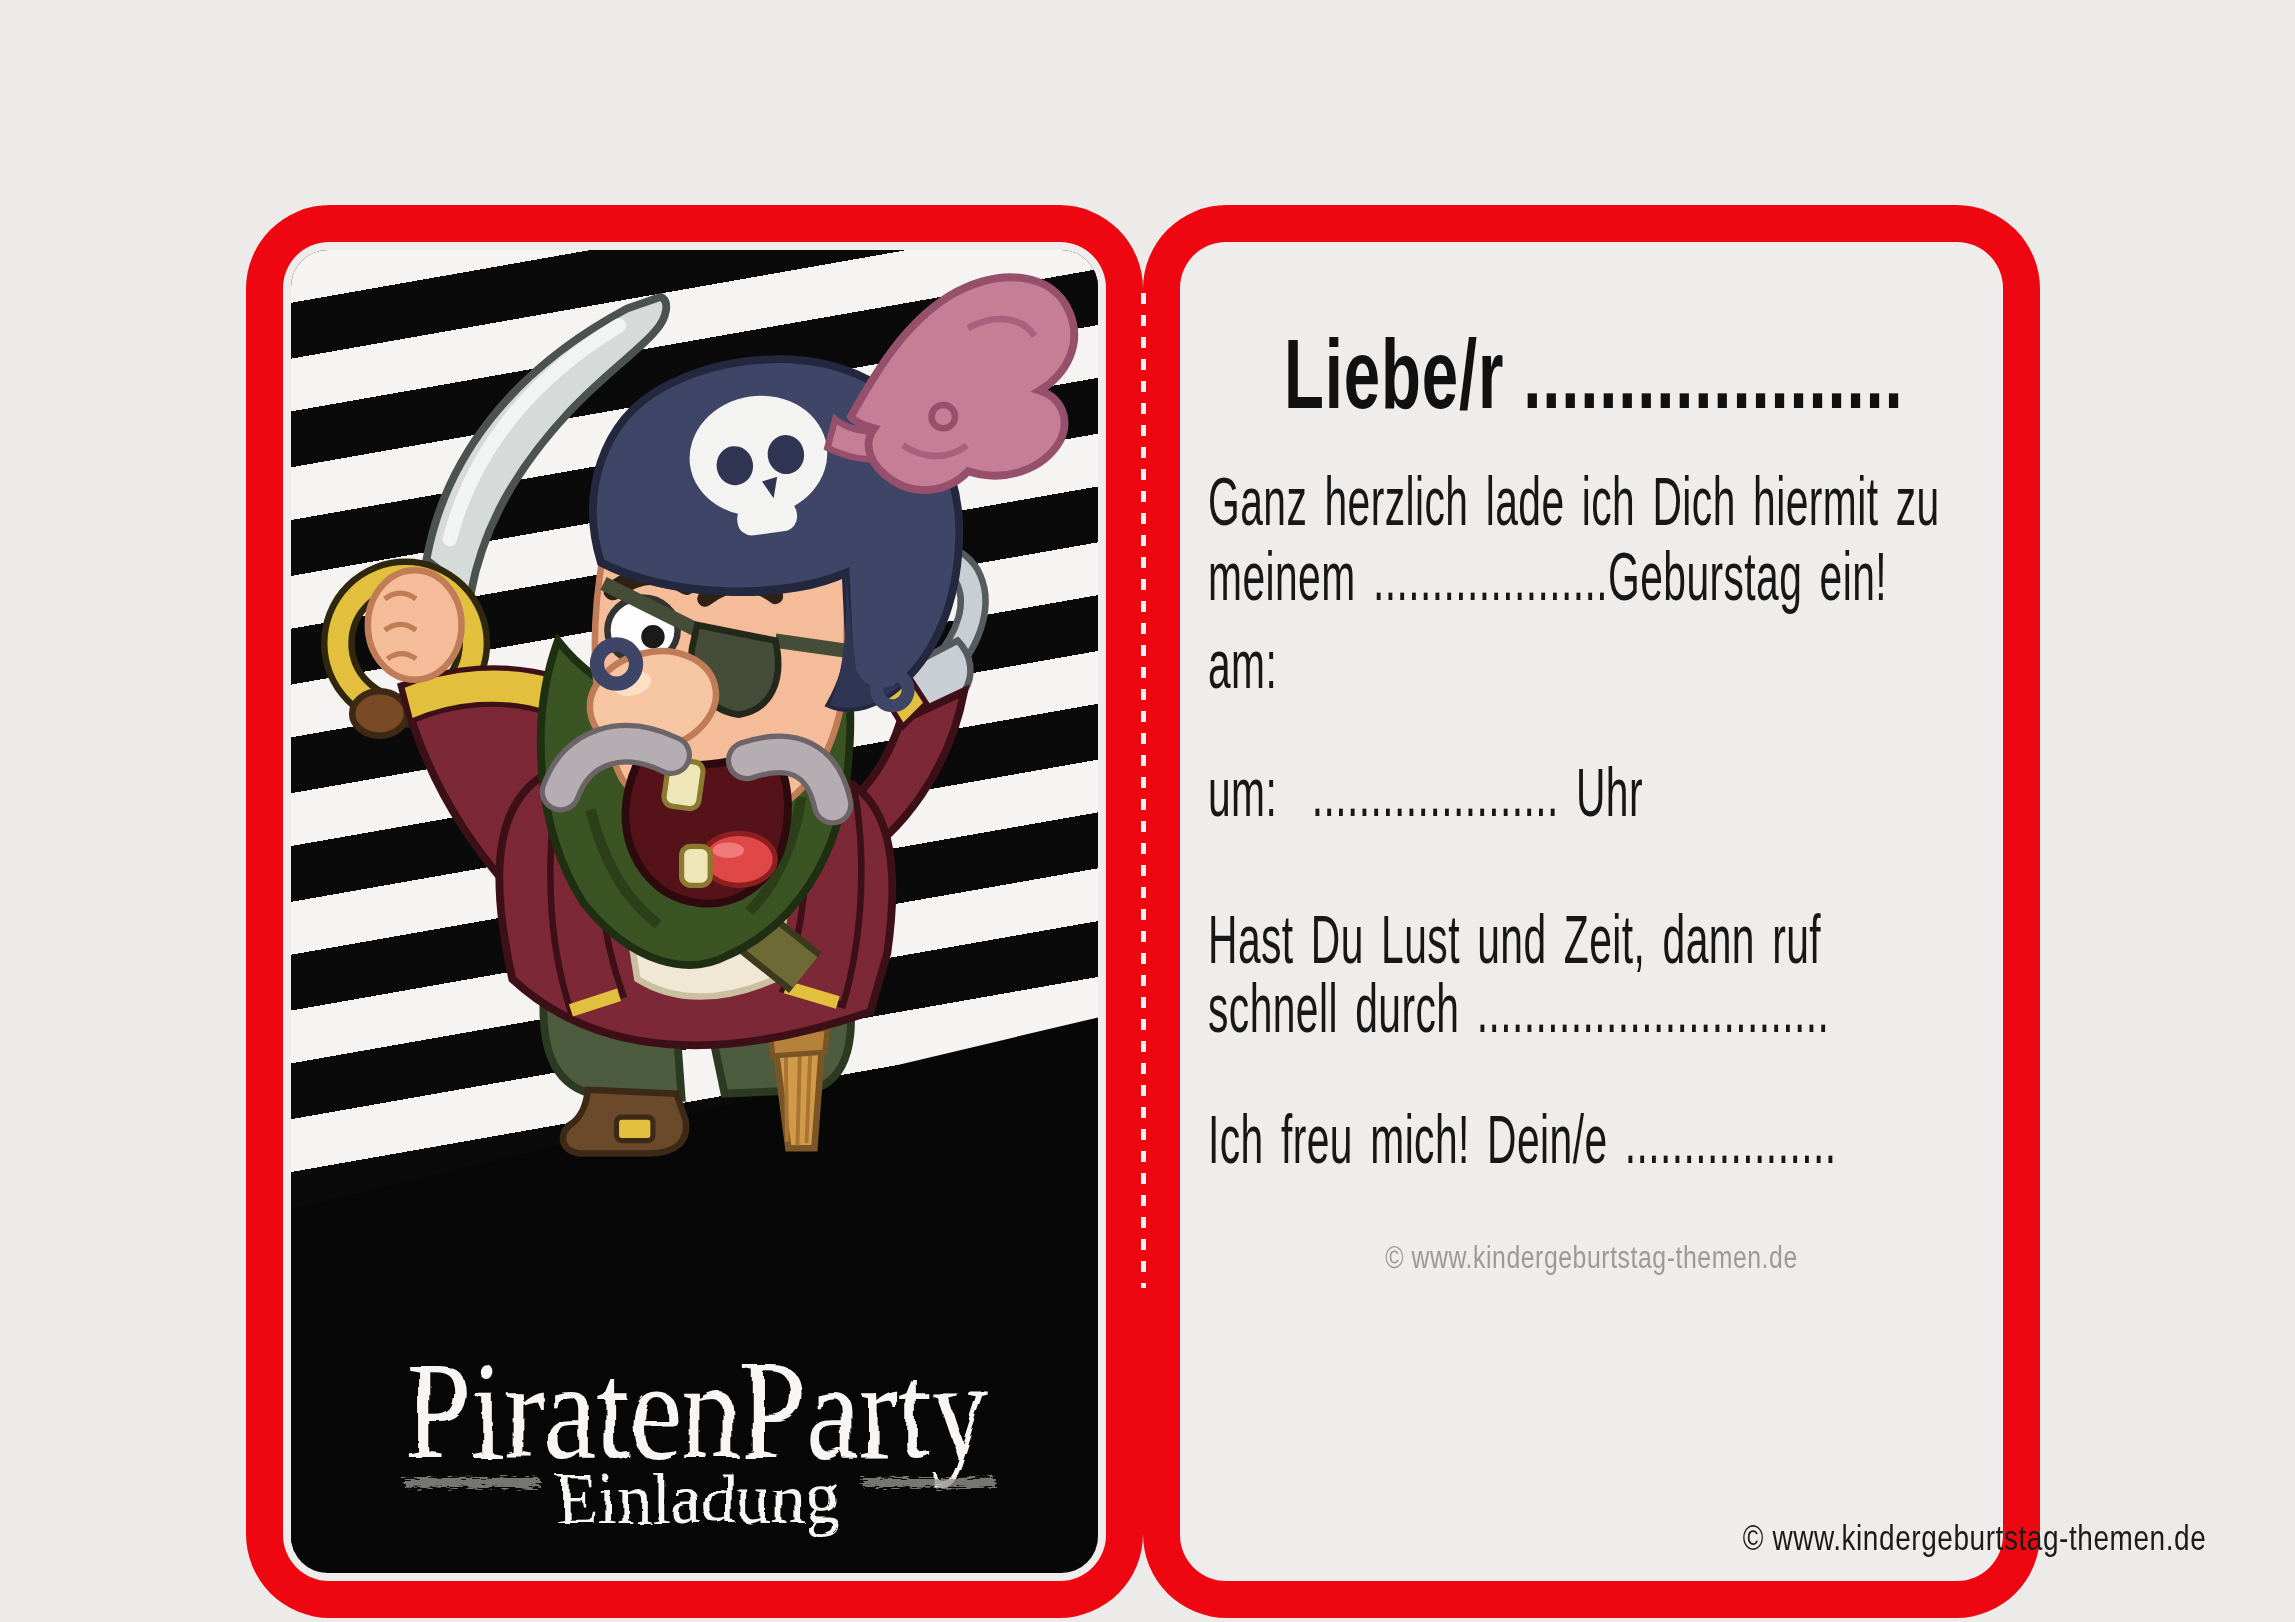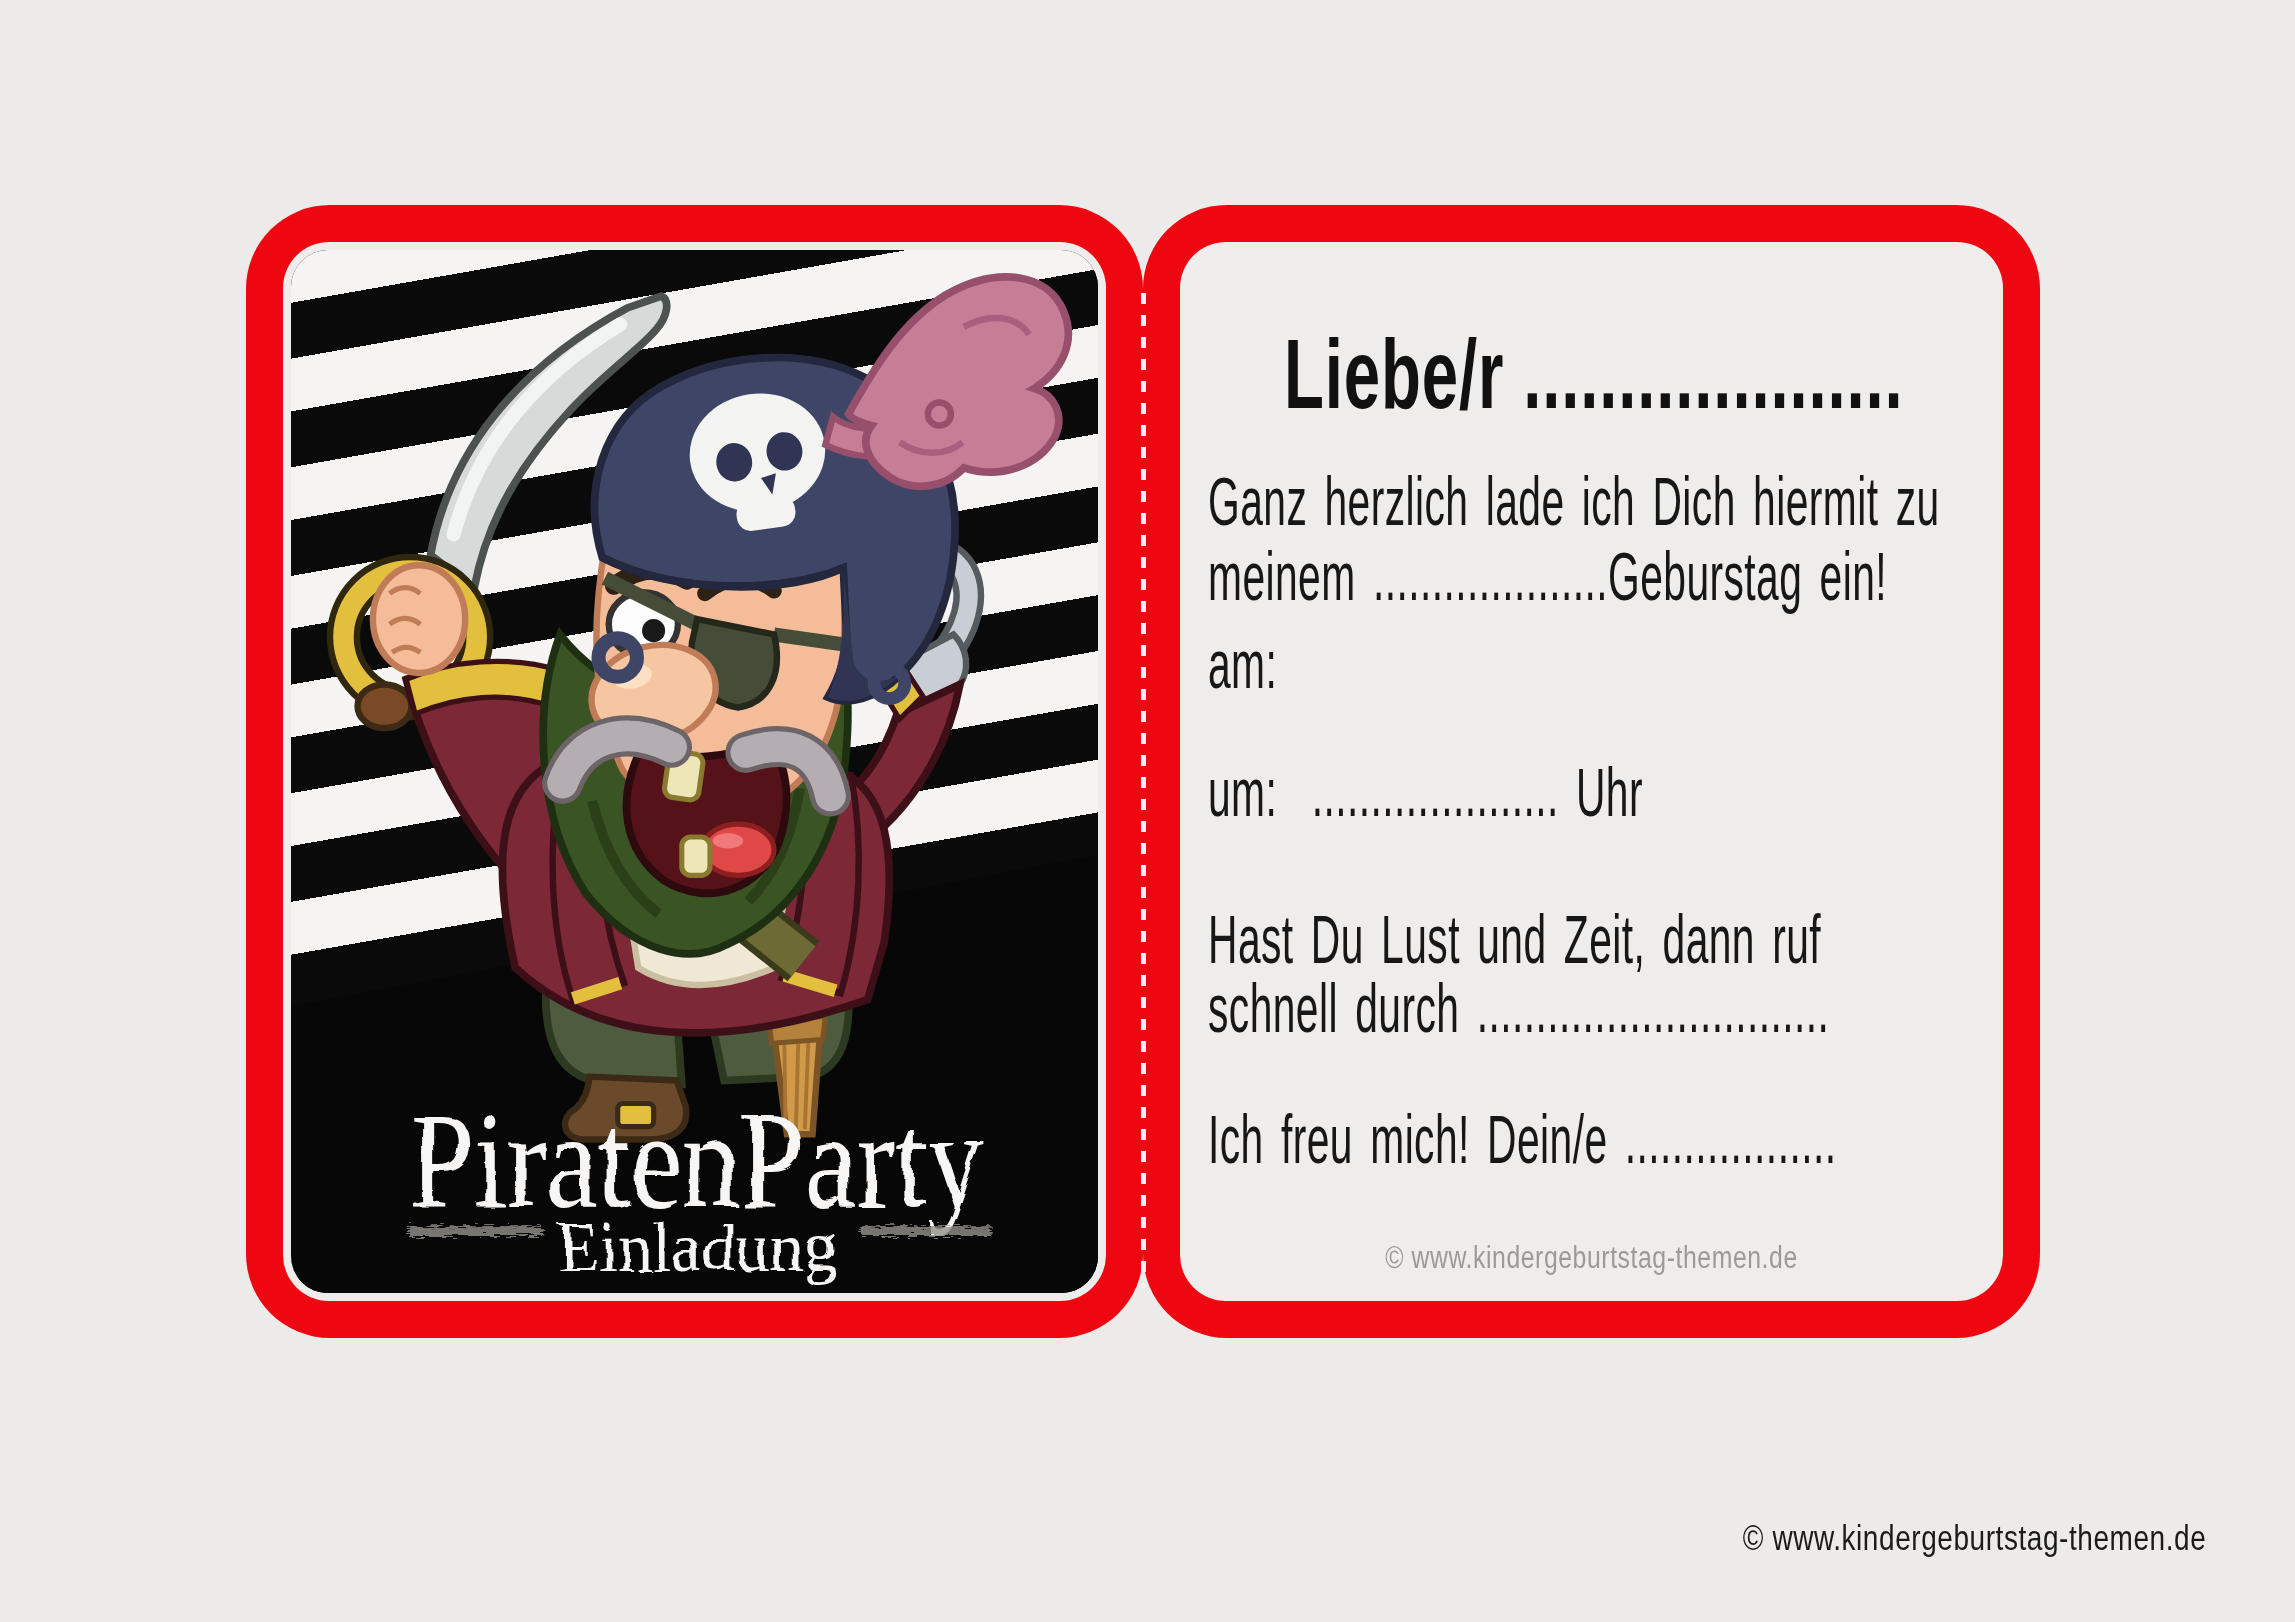--- a/index.html
+++ b/index.html
@@ -1,21 +1,21 @@
 <!DOCTYPE html>
 <html style="font-size:10.5px"><head>
 <meta charset="utf-8">
 <style>
   html,body{margin:0;padding:0;}
   body{
     width:2295px;height:1623px;position:relative;overflow:hidden;
     background:#edebe9;
     font-family:"Liberation Sans", sans-serif;
   }
-  .card{position:absolute;top:205px;width:897px;height:1133px;background:#ee0611;border-radius:84px;}
+  .card{position:absolute;top:205px;width:897px;height:1413px;background:#ee0611;border-radius:84px;}
   .card-left{left:246px;}
   .card-right{left:1143px;}
   .card-inner{position:absolute;inset:37px;background:#efedeb;border-radius:46px;}
   
   .graphic{position:absolute;inset:7.9px;border-radius:37px;overflow:hidden;background:#0a0a0a;}
   .stripes{position:absolute;inset:0;background:repeating-linear-gradient(170deg,#f5f4f2 0 52px,#0a0a0a 52px 107px);}
   .black-zone{position:absolute;inset:0;background:#070707;clip-path:polygon(0 72.5%,100% 58%,100% 100%,0 100%);}
   .pirate-svg{position:absolute;left:0;top:0;width:100%;height:100%;}
   .title-svg{position:absolute;left:0;bottom:0;width:100%;height:20.7%;}
   

